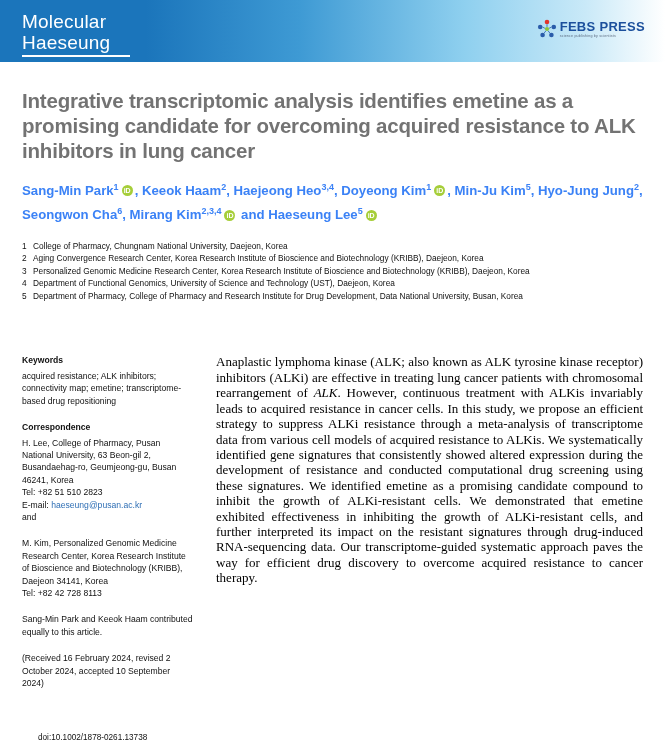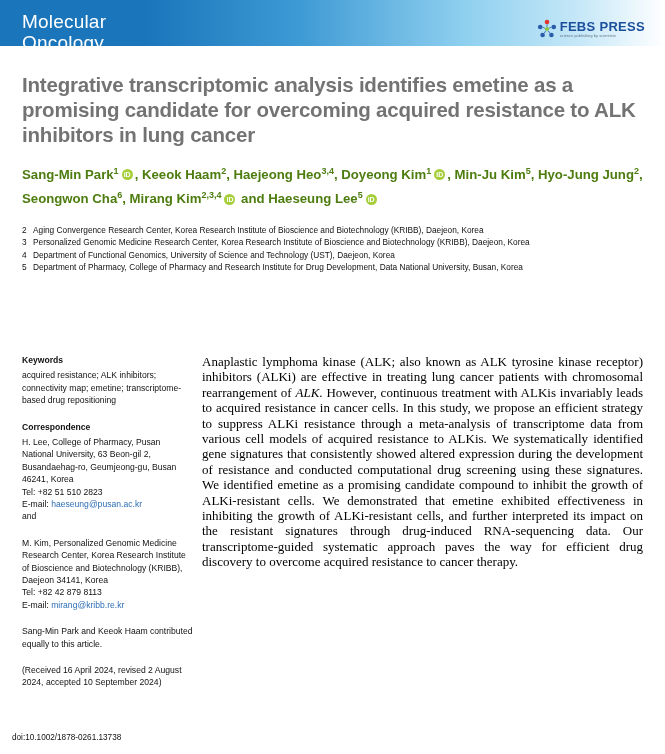--- a/index.html
+++ b/index.html
@@ -12,21 +12,21 @@
     background: #ffffff;
     font-family: "Liberation Sans", sans-serif;
     color: #000000;
     overflow: hidden;
     position: relative;
   }
 
   
   .header-band {
     position: relative;
-    height: 46px;
+    height: 62px;
     background: linear-gradient(90deg, #1b75bb 0%, #1b75bb 22%, #3e9ad4 45%, #8fd0ef 70%, #c9e9f8 88%, #ffffff 100%);
   }
   .journal-logo {
     position: absolute;
     left: 22px;
     top: 11px;
     color: #ffffff;
     font-size: 19px;
     line-height: 21px;
     font-family: "Liberation Sans", sans-serif;
@@ -81,21 +81,21 @@
     font-weight: bold;
     letter-spacing: -0.2px;
     color: #737373;
   }
 
   .authors {
     margin-top: 2px;
     font-size: 13.2px;
     line-height: 20px;
     font-weight: bold;
-    color: #4d7c0f;
+    color: #3b82f6;
   }
   .authors sup {
     font-size: 9px;
     font-weight: bold;
     vertical-align: super;
   }
   .orcid {
     display: inline-block;
     width: 11px;
     height: 11px;
@@ -127,22 +127,22 @@
     white-space: nowrap;
   }
   .affiliations .num {
     display: inline-block;
     width: 11px;
   }
 
   
   .body-cols {
     display: flex;
-    margin-top: 80px;
-    gap: 8px;
+    margin-top: 52px;
+    gap: 22px;
   }
   .col-left {
     width: 172px;
     flex: 0 0 172px;
     font-size: 8.6px;
     line-height: 12.4px;
     color: #111;
   }
   .col-left .section-head {
     font-weight: bold;
@@ -168,33 +168,33 @@
   }
   .col-right p {
     margin: 0;
   }
   .col-right em {
     font-style: italic;
   }
 
   .doi {
     position: absolute;
-    left: 12px;
+    left: 38px;
     bottom: 12px;
     font-size: 8.2px;
     color: #111;
   }
 </style>
 </head>
 <body>
 
 <div class="header-band">
   <div class="journal-logo">
     <span>Molecular</span>
-    <span class="line2">Oncology</span>
+    <span class="line2">Haeseung</span>
   </div>
 
   <div class="febs-logo">
     <span class="febs-mark">
       <svg width="22" height="22" viewBox="0 0 22 22" xmlns="http://www.w3.org/2000/svg">
         <circle cx="11" cy="4" r="2.3" fill="#e2342b"></circle>
         <circle cx="4.2" cy="9" r="2.3" fill="#2a5caa"></circle>
         <circle cx="17.8" cy="9" r="2.3" fill="#2a5caa"></circle>
         <circle cx="6.6" cy="17" r="2.3" fill="#2a5caa"></circle>
         <circle cx="15.4" cy="17" r="2.3" fill="#2a5caa"></circle>
@@ -215,20 +215,21 @@
   </div>
 </div>
 
 <div class="content">
 
   <h1 class="paper-title">Integrative transcriptomic analysis identifies emetine as a promising candidate for overcoming acquired resistance to ALK inhibitors in lung cancer</h1>
 
   <div class="authors"><span>Sang-Min Park</span><sup>1</sup><span class="orcid"></span><span>, </span><span>Keeok Haam</span><sup>2</sup><span>, </span><span>Haejeong Heo</span><sup>3,4</sup><span>, </span><span>Doyeong Kim</span><sup>1</sup><span class="orcid"></span><span>, </span><span>Min-Ju Kim</span><sup>5</sup><span>, </span><span>Hyo-Jung Jung</span><sup>2</sup><span>, </span><span>Seongwon Cha</span><sup>6</sup><span>, </span><span>Mirang Kim</span><sup>2,3,4</sup><span class="orcid"></span><span> and </span><span>Haeseung Lee</span><sup>5</sup><span class="orcid"></span></div>
 
   <div class="affiliations">
+      <div class="aff-row"><span class="num">1</span><span>College of Pharmacy, Chungnam National University, Daejeon, Korea</span></div>
       <div class="aff-row"><span class="num">2</span><span>Aging Convergence Research Center, Korea Research Institute of Bioscience and Biotechnology (KRIBB), Daejeon, Korea</span></div>
       <div class="aff-row"><span class="num">3</span><span>Personalized Genomic Medicine Research Center, Korea Research Institute of Bioscience and Biotechnology (KRIBB), Daejeon, Korea</span></div>
       <div class="aff-row"><span class="num">4</span><span>Department of Functional Genomics, University of Science and Technology (UST), Daejeon, Korea</span></div>
       <div class="aff-row"><span class="num">5</span><span>Department of Pharmacy, College of Pharmacy and Research Institute for Drug Development, Data National University, Busan, Korea</span></div>
     </div>
 
   <div class="body-cols">
 
     <div class="col-left">
 
@@ -242,29 +243,26 @@
         <div>H. Lee, College of Pharmacy, Pusan National University, 63 Beon-gil 2, Busandaehag-ro, Geumjeong-gu, Busan 46241, Korea</div>
         <div>Tel: +82 51 510 2823</div>
         <div>
           <span>E-mail: </span><a class="email" href="#">haeseung@pusan.ac.kr</a>
         </div>
         <div>and</div>
       </div>
 
       <div class="blk">
         <div>M. Kim, Personalized Genomic Medicine Research Center, Korea Research Institute of Bioscience and Biotechnology (KRIBB), Daejeon 34141, Korea</div>
-        <div>Tel: +82 42 879 8113</div>
-        <div>
-          <span>E-mail: </span><a class="email" href="#">mirang@kribb.re.kr</a>
-        </div>
+        <div>Tel: +82 42 728 8113</div>
       </div>
 
       <div class="blk">Sang-Min Park and Keeok Haam contributed equally to this article.</div>
 
-      <div class="blk">(Received 16 April 2024, revised 2 August 2024, accepted 10 September 2024)</div>
+      <div class="blk">(Received 16 February 2024, revised 2 October 2024, accepted 10 September 2024)</div>
 
     </div>
 
     <div class="col-right">
       <p><span>Anaplastic lymphoma kinase (ALK; also known as ALK tyrosine kinase receptor) inhibitors (ALKi) are effective in treating lung cancer patients with chromosomal rearrangement of </span><em>ALK</em><span>. However, continuous treatment with ALKis invariably leads to acquired resistance in cancer cells. In this study, we propose an efficient strategy to suppress ALKi resistance through a meta-analysis of transcriptome data from various cell models of acquired resistance to ALKis. We systematically identified gene signatures that consistently showed altered expression during the development of resistance and conducted computational drug screening using these signatures. We identified emetine as a promising candidate compound to inhibit the growth of ALKi-resistant cells. We demonstrated that emetine exhibited effectiveness in inhibiting the growth of ALKi-resistant cells, and further interpreted its impact on the resistant signatures through drug-induced RNA-sequencing data. Our transcriptome-guided systematic approach paves the way for efficient drug discovery to overcome acquired resistance to cancer therapy.</span></p>
     </div>
 
   </div>
 </div>
 

